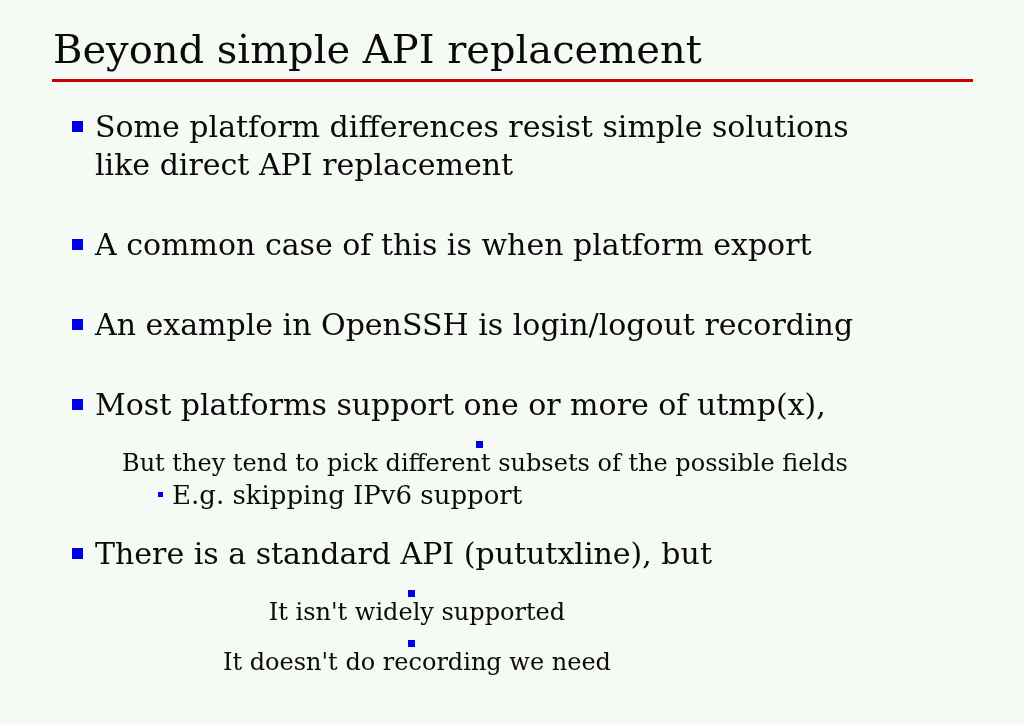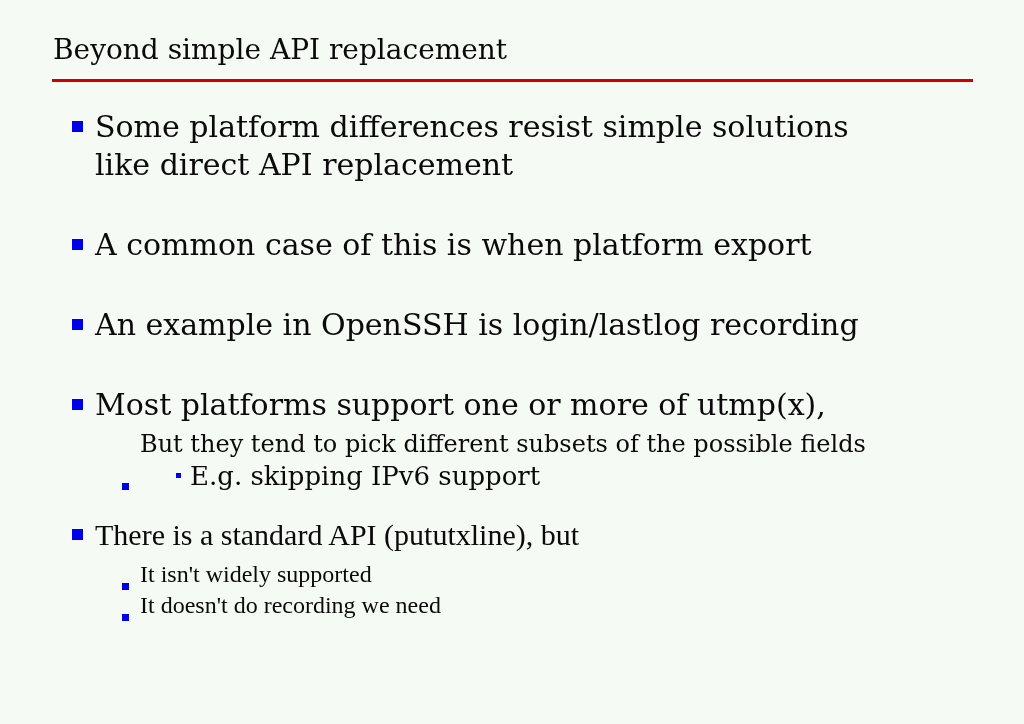--- a/index.html
+++ b/index.html
@@ -8,46 +8,46 @@
     height: 724px;
     background: #f6faf4;
     color: #0a0a0a;
     font-family: "DejaVu Serif", "Liberation Serif", serif;
     overflow: hidden;
   }
   .slide { width: 1024px; height: 724px; position: relative; }
 
   .title {
     padding: 26px 0 0 53px;
-    font-size: 28px;
+    font-size: 40px;
     line-height: 47px;
     white-space: nowrap;
   }
   .rule {
     height: 3px;
     background: #cc0000;
     margin: 6px 51px 0 52px;
     border: none;
   }
 
   .content { margin: 26px 40px 0 72px; }
 
   .l1-item { display: flex; align-items: flex-start; margin-bottom: 42px; }
   .l1-item.tight { margin-bottom: 26px; }
-  .l1-item.last { margin-bottom: 0; font-family: Liberation Serif, serif; }
+  .l1-item.last { margin-bottom: 0; }
   .bullet {
     flex: none;
     background: #0000e8;
     display: inline-block;
   }
   .bullet.l1 { width: 11px; height: 11px; margin: 13px 12px 0 0; }
   .l1-text { font-size: 30px; line-height: 38px; }
 
   .l2-list { margin: 5px 0 0 27px; }
-  .l2-item { display: flex; align-items: flex-end; font-size: 24px; line-height: 31px; }
+  .l2-item { display: flex; align-items: center; font-size: 24px; line-height: 31px; flex-direction: column; }
   .bullet.l2 { width: 7px; height: 7px; margin: 12px 11px 0 0; }
 
   .l3-list { margin: 2px 0 0 36px; }
   .l3-item { display: flex; align-items: flex-start; font-size: 26px; line-height: 28px; }
   .bullet.l3 { width: 5px; height: 5px; margin: 11px 9px 0 0; }
 </style>
 </head>
 <body>
 
 <div class="slide">
@@ -68,21 +68,21 @@
     <div class="l1-item">
       <span class="bullet l1"></span>
       <div class="l1-text">
         <div>A common case of this is when platform export</div>
       </div>
     </div>
 
     <div class="l1-item">
       <span class="bullet l1"></span>
       <div class="l1-text">
-        <div>An example in OpenSSH is login/lastlog recording</div>
+        <div>An example in OpenSSH is login/logout recording</div>
       </div>
     </div>
 
     <div class="l1-item tight">
       <span class="bullet l1"></span>
       <div class="l1-text">
         <div>Most platforms support one or more of utmp(x),</div>
         <div class="l2-list">
           <div class="l2-item">
             <span class="bullet l2"></span>

